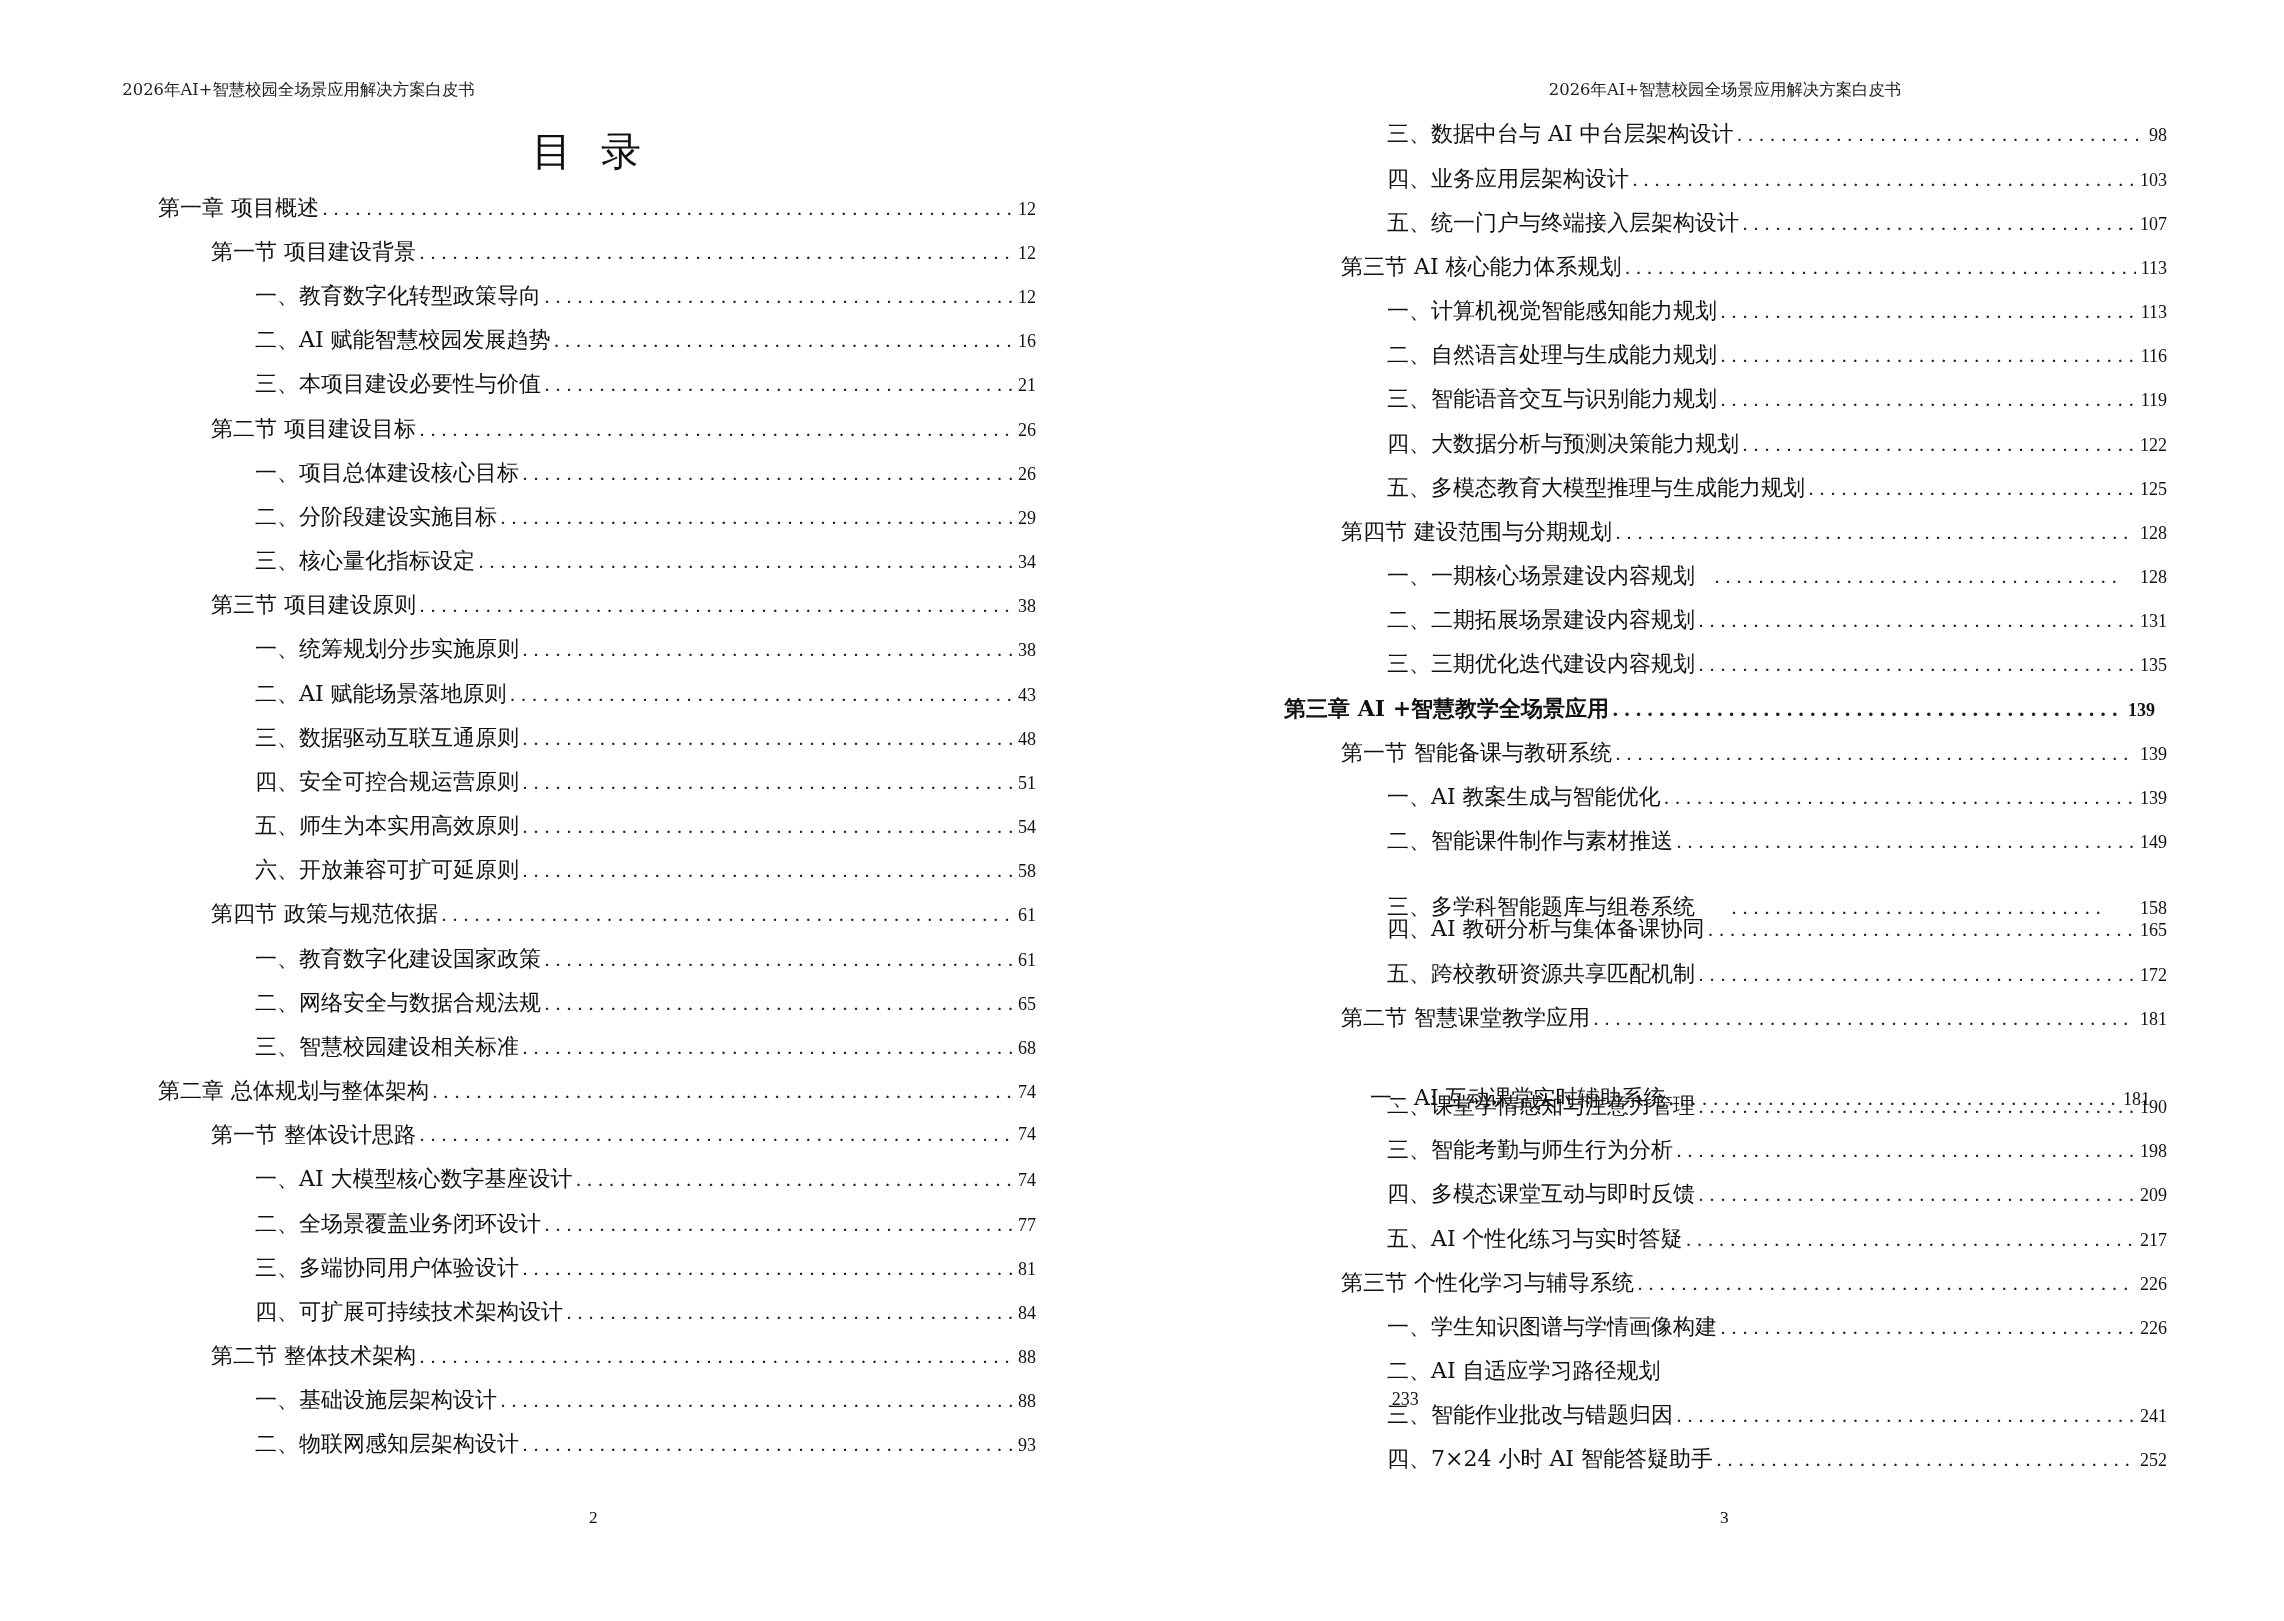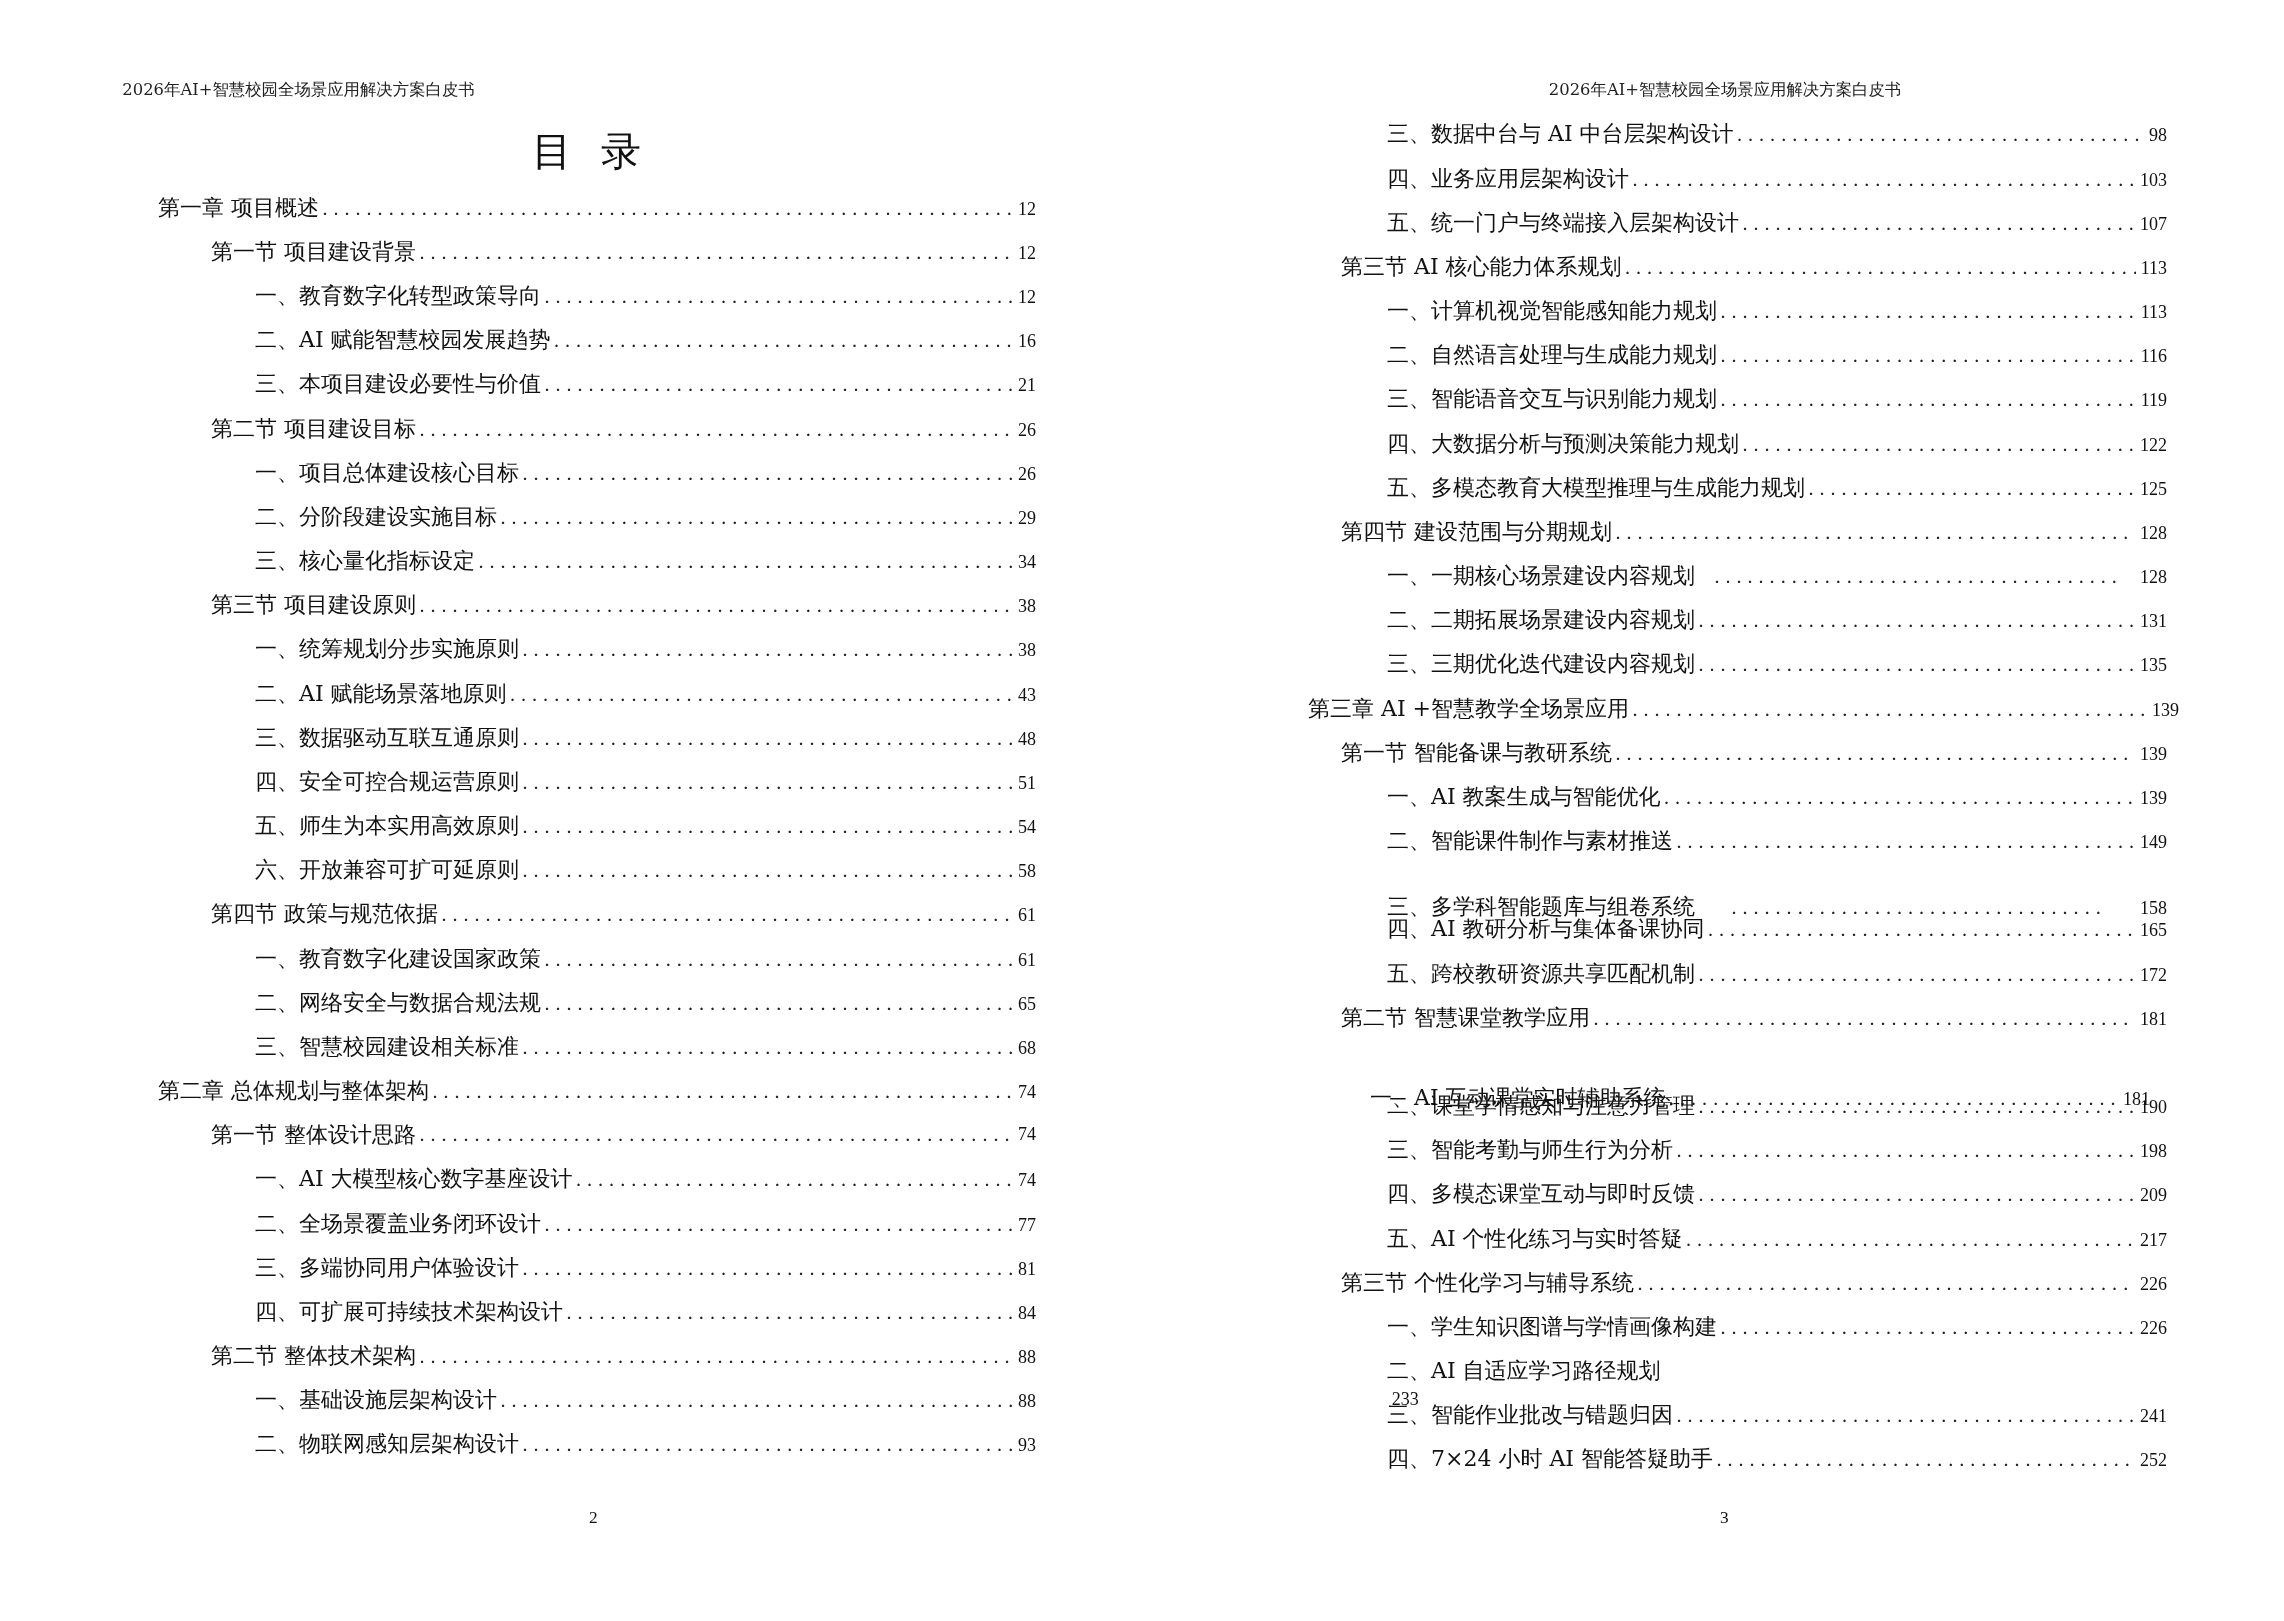--- a/index.html
+++ b/index.html
@@ -240,21 +240,21 @@
       <li style="left: 245px; width: 780px; top: 605px;">
         <span class="label">二、二期拓展场景建设内容规划</span>
         <span class="leader"></span>
         <span class="pg">131</span>
       </li>
       <li style="left: 245px; width: 780px; top: 649px;">
         <span class="label">三、三期优化迭代建设内容规划</span>
         <span class="leader"></span>
         <span class="pg">135</span>
       </li>
-      <li style="left: 166px; width: 871px; top: 694px;">
+      <li style="left: 142px; width: 871px; top: 694px; font-weight: bold;">
         <span class="label">第三章 AI +智慧教学全场景应用</span>
         <span class="leader"></span>
         <span class="pg">139</span>
       </li>
       <li style="left: 199px; width: 826px; top: 738px;">
         <span class="label">第一节 智能备课与教研系统</span>
         <span class="leader"></span>
         <span class="pg">139</span>
       </li>
       <li style="left: 245px; width: 780px; top: 782px;">

